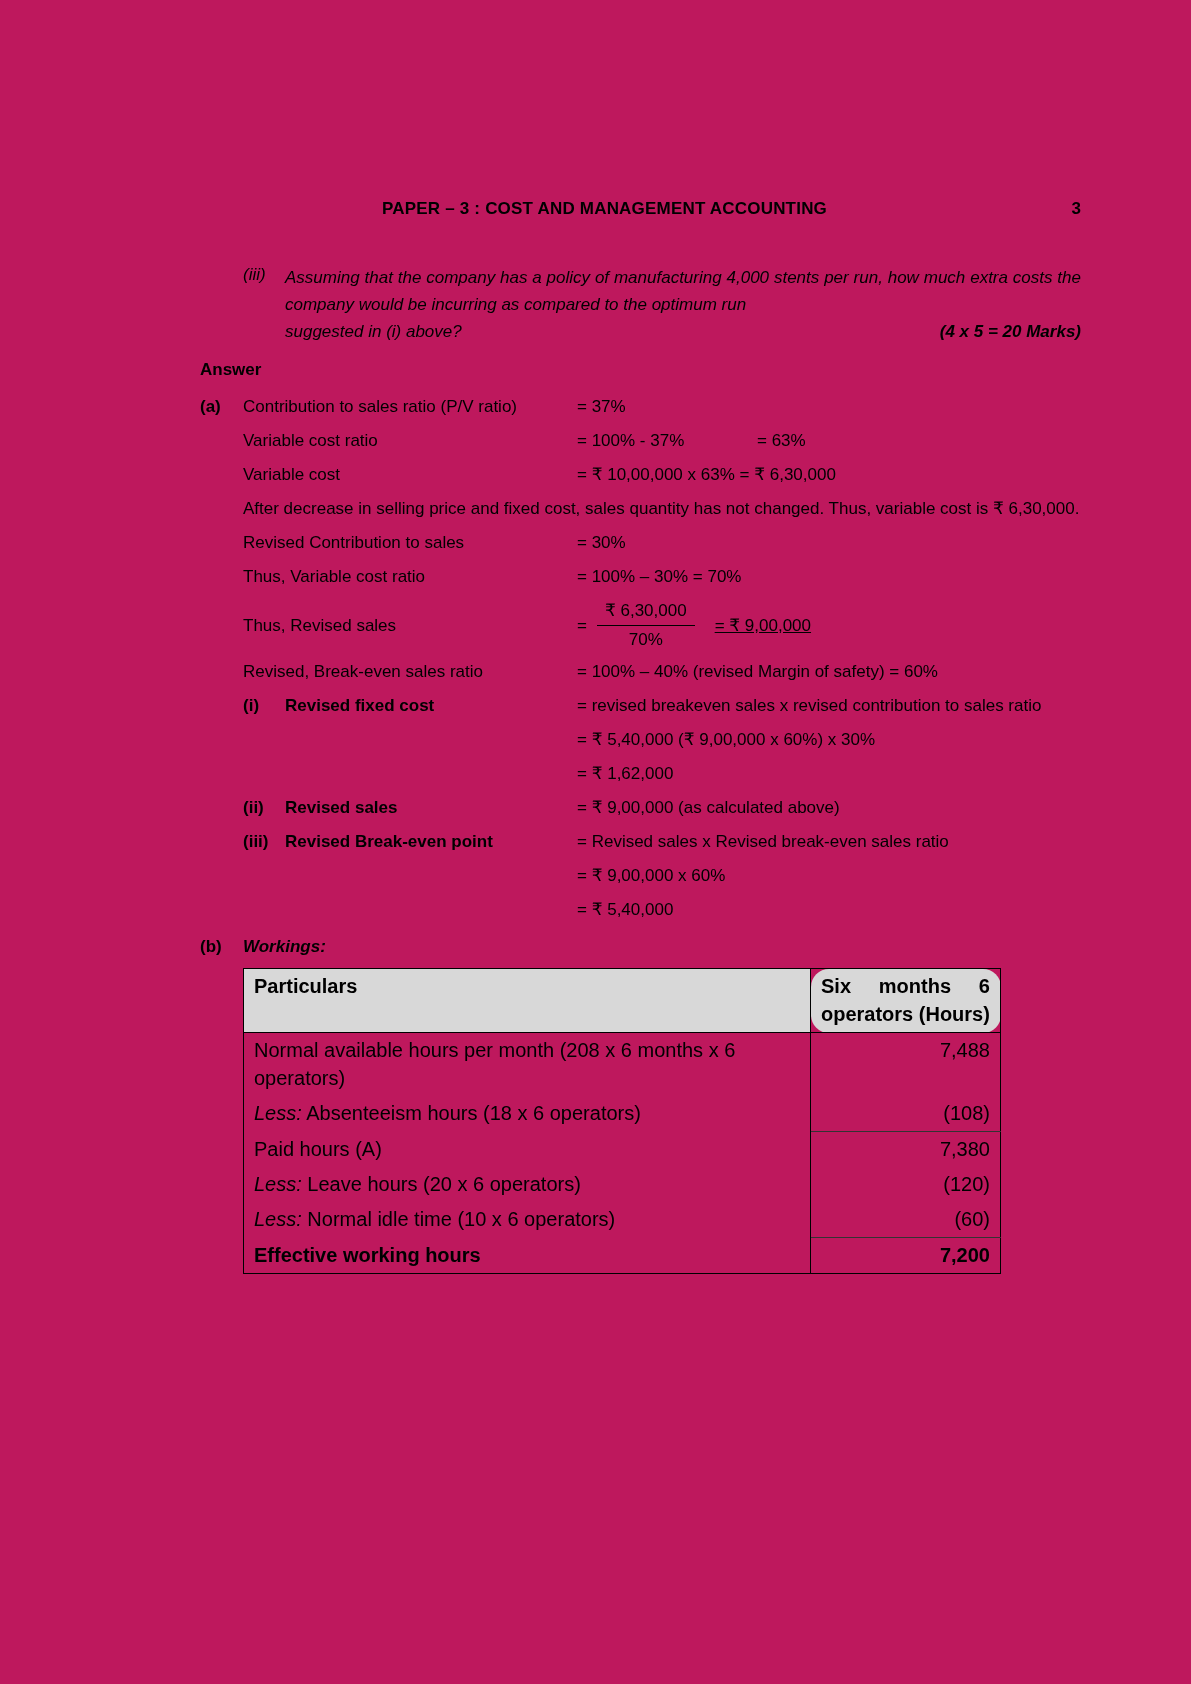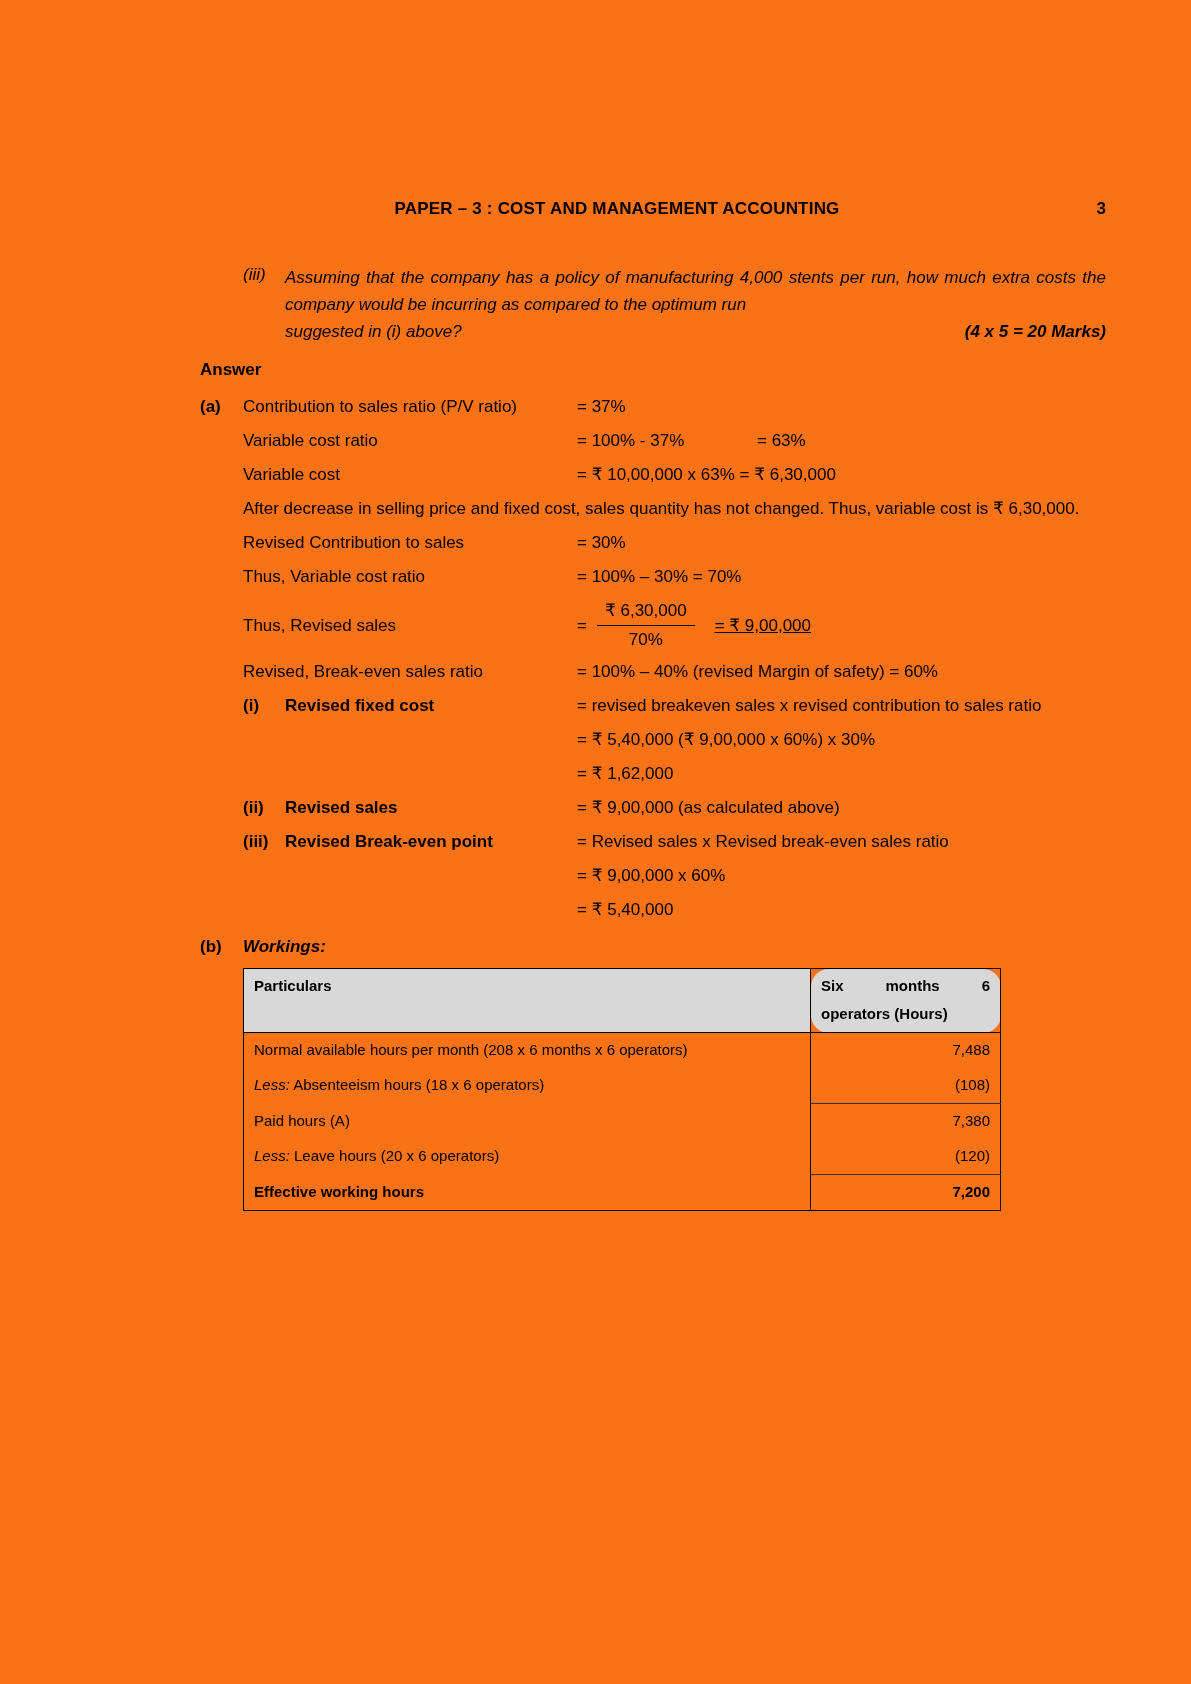--- a/index.html
+++ b/index.html
@@ -1,25 +1,25 @@
 <!DOCTYPE html>
 <html><head>
 <meta charset="utf-8">
 <style>
   html,body { margin:0; padding:0; background:#fff; }
   .page {
     position: relative;
     width: 1191px; height: 1684px;
-    background: #f97316;
+    background: #be185d;
     color: #000;
     font-family: "Liberation Sans", "DejaVu Sans", sans-serif;
     font-size: 17px;
     line-height: 22px;
     box-sizing: border-box;
-    padding: 198px 85px 0 200px;
+    padding: 198px 110px 0 200px;
   }
   .header-row { position: relative; margin-bottom: 44px; }
   .doc-title { text-align: center; font-weight: bold; padding-right: 72px; letter-spacing: 0.2px; }
   .page-num { position: absolute; right: 0; top: 0; font-weight: bold; }
 
   
   .q-block { margin-left: 43px; margin-bottom: 14px; }
   .q-row { display: flex; font-style: italic; }
   .q-num { width: 42px; flex-shrink: 0; }
   .q-body { flex: 1; text-align: justify; line-height: 27px; }
@@ -61,21 +61,21 @@
   table.workings {
     border-collapse: collapse;
     margin-left: 43px;
     width: 757px;
     table-layout: fixed;
   }
   table.workings td, table.workings th {
     vertical-align: top;
     padding: 3px 10px 4px;
     line-height: 28px;
-    font-size: 15px;
+    font-size: 20px;
   }
   table.workings { border: 1.6px solid #000; }
   col.c-part { width: 567px; }
   col.c-val  { width: 190px; }
   th.h-cell {
     background: #d8d8d8;
     text-align: left;
     font-weight: bold;
     border-bottom: 1.6px solid #000;
     line-height: 26px;
@@ -216,20 +216,24 @@
       <td class="val-cell col-divider">(108)</td>
     </tr>
     <tr>
       <td><span>Paid hours (A)</span></td>
       <td class="val-cell col-divider topline">7,380</td>
     </tr>
     <tr>
       <td><span class="less-prefix">Less:</span><span> Leave hours (20 x 6 operators)</span></td>
       <td class="val-cell col-divider">(120)</td>
     </tr>
+    <tr>
+      <td><span class="less-prefix">Less:</span><span> Normal idle time (10 x 6 operators)</span></td>
+      <td class="val-cell col-divider">(60)</td>
+    </tr>
     <tr class="bold-row">
       <td><span>Effective working hours</span></td>
       <td class="val-cell col-divider topline">7,200</td>
     </tr>
   </tbody>
     </table>
 
 </div>
 
 </body></html>

